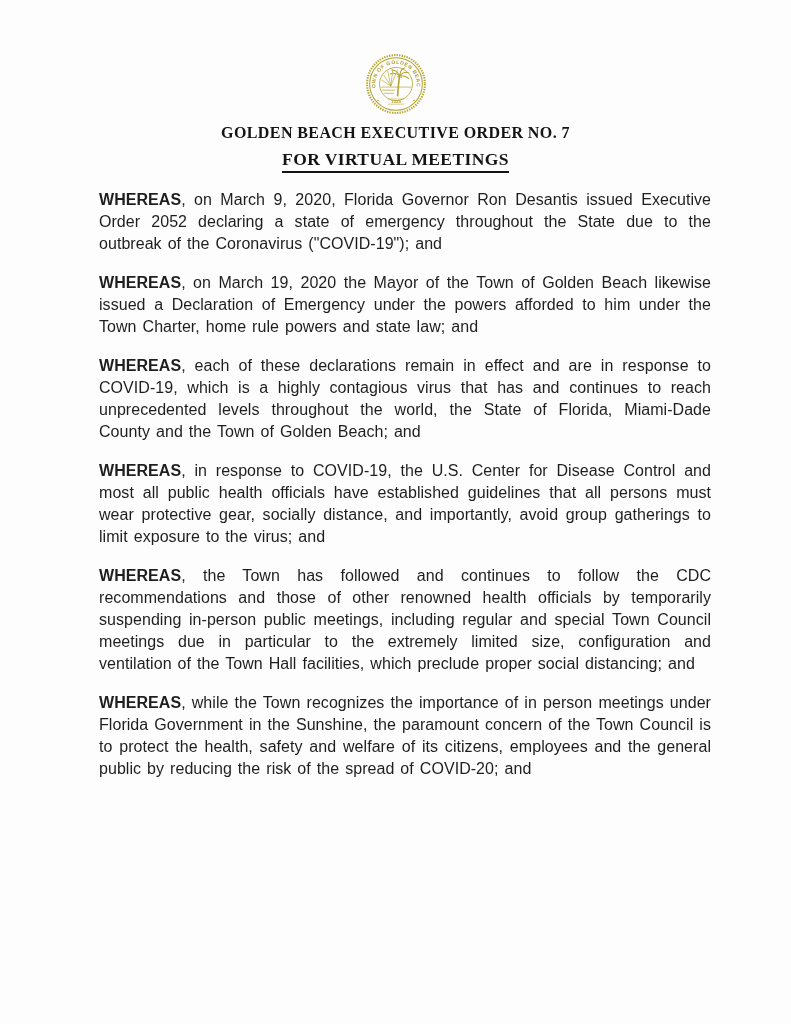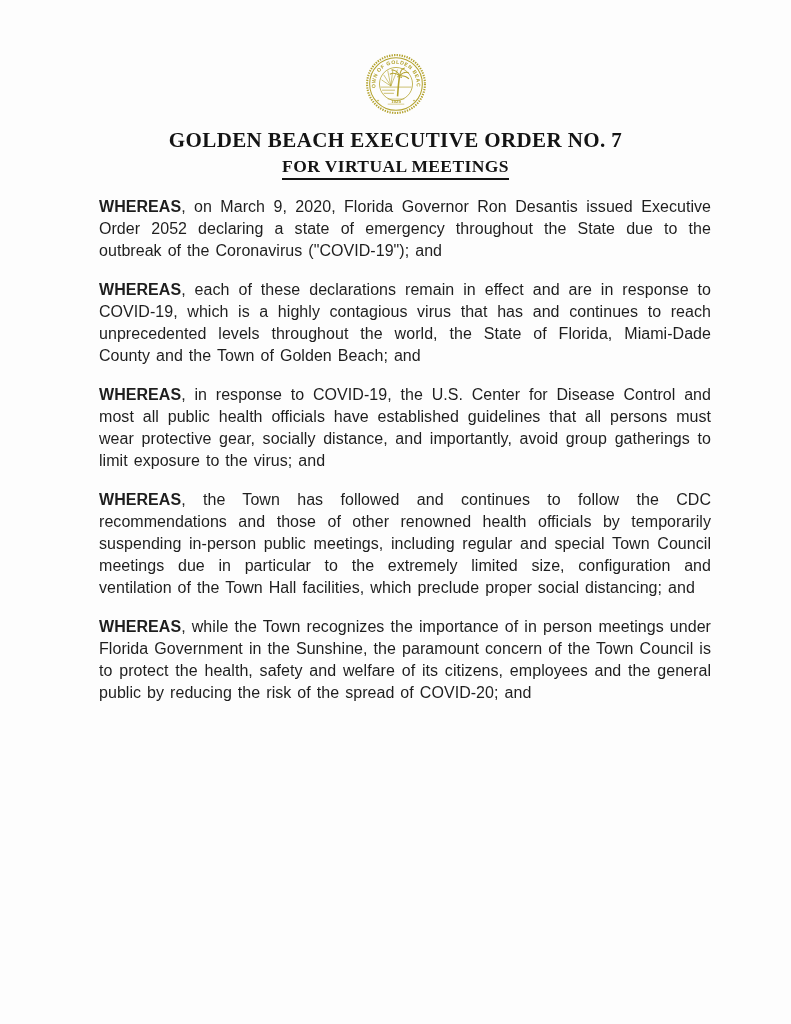--- a/index.html
+++ b/index.html
@@ -21,24 +21,24 @@
     display: block;
     margin: 53px auto 2px auto;
     width: 62px;
     height: 62px;
   }
   .title-block {
     text-align: center;
     color: #141414;
   }
   .title-line1 {
-    margin: 13px 0 0 0;
+    margin: 6px 0 0 0;
     font-family: "Liberation Serif", serif;
     font-weight: bold;
-    font-size: 21px;
+    font-size: 16px;
     line-height: 24px;
     letter-spacing: 0.4px;
     color: #141414;
   }
   .title-line2 {
     margin: 2px 0 0 0;
     font-family: "Liberation Serif", serif;
     font-weight: bold;
     font-size: 17.5px;
     line-height: 24px;
@@ -135,20 +135,21 @@
     <div class="title-line2">
       <span class="underline">FOR VIRTUAL MEETINGS</span>
     </div>
   </div>
 
   <div class="content">
 
     <p class="para"><span class="lead">WHEREAS</span><span>, on March 9, 2020, Florida Governor Ron Desantis issued Executive Order 2052 declaring a state of emergency throughout the State due to the outbreak of the Coronavirus ("COVID-19"); and</span></p>
 
 
+    <p class="para"><span class="lead">WHEREAS</span><span>, on March 19, 2020 the Mayor of the Town of Golden Beach likewise issued a Declaration of Emergency under the powers afforded to him under the Town Charter, home rule powers and state law; and</span></p>
 
     <p class="para"><span class="lead">WHEREAS</span><span>, each of these declarations remain in effect and are in response to COVID-19, which is a highly contagious virus that has and continues to reach unprecedented levels throughout the world, the State of Florida, Miami-Dade County and the Town of Golden Beach; and</span></p>
 
     <p class="para"><span class="lead">WHEREAS</span><span>, in response to COVID-19, the U.S. Center for Disease Control and most all public health officials have established guidelines that all persons must wear protective gear, socially distance, and importantly, avoid group gatherings to limit exposure to the virus; and</span></p>
 
     <p class="para"><span class="lead">WHEREAS</span><span>, the Town has followed and continues to follow the CDC recommendations and those of other renowned health officials by temporarily suspending in-person public meetings, including regular and special Town Council meetings due in particular to the extremely limited size, configuration and ventilation of the Town Hall facilities, which preclude proper social distancing; and</span></p>
 
     <p class="para"><span class="lead">WHEREAS</span><span>, while the Town recognizes the importance of in person meetings under Florida Government in the Sunshine, the paramount concern of the Town Council is to protect the health, safety and welfare of its citizens, employees and the general public by reducing the risk of the spread of COVID-20; and</span></p>
 
 

